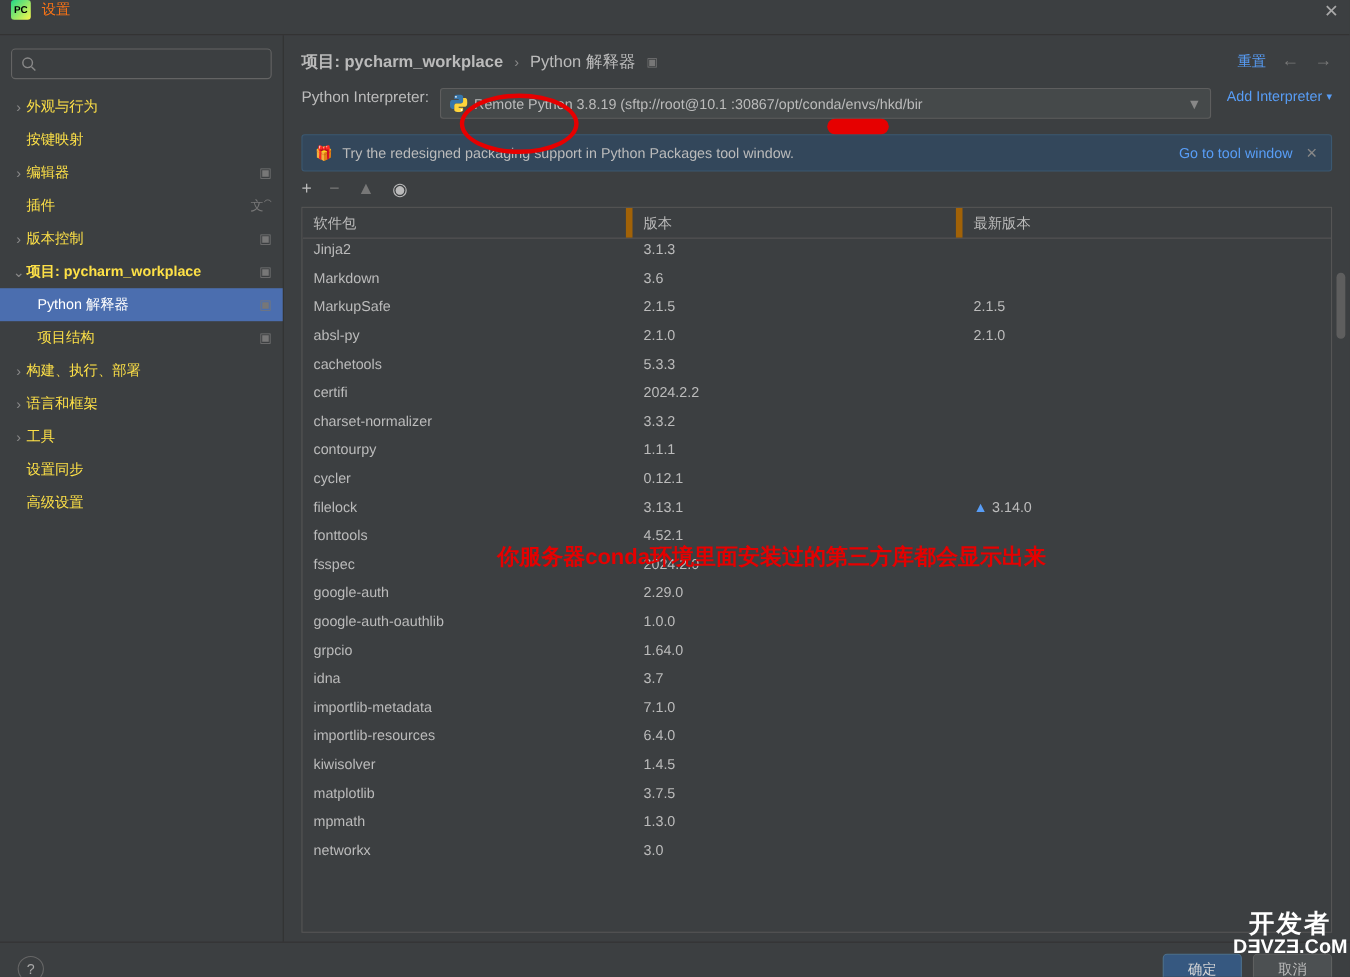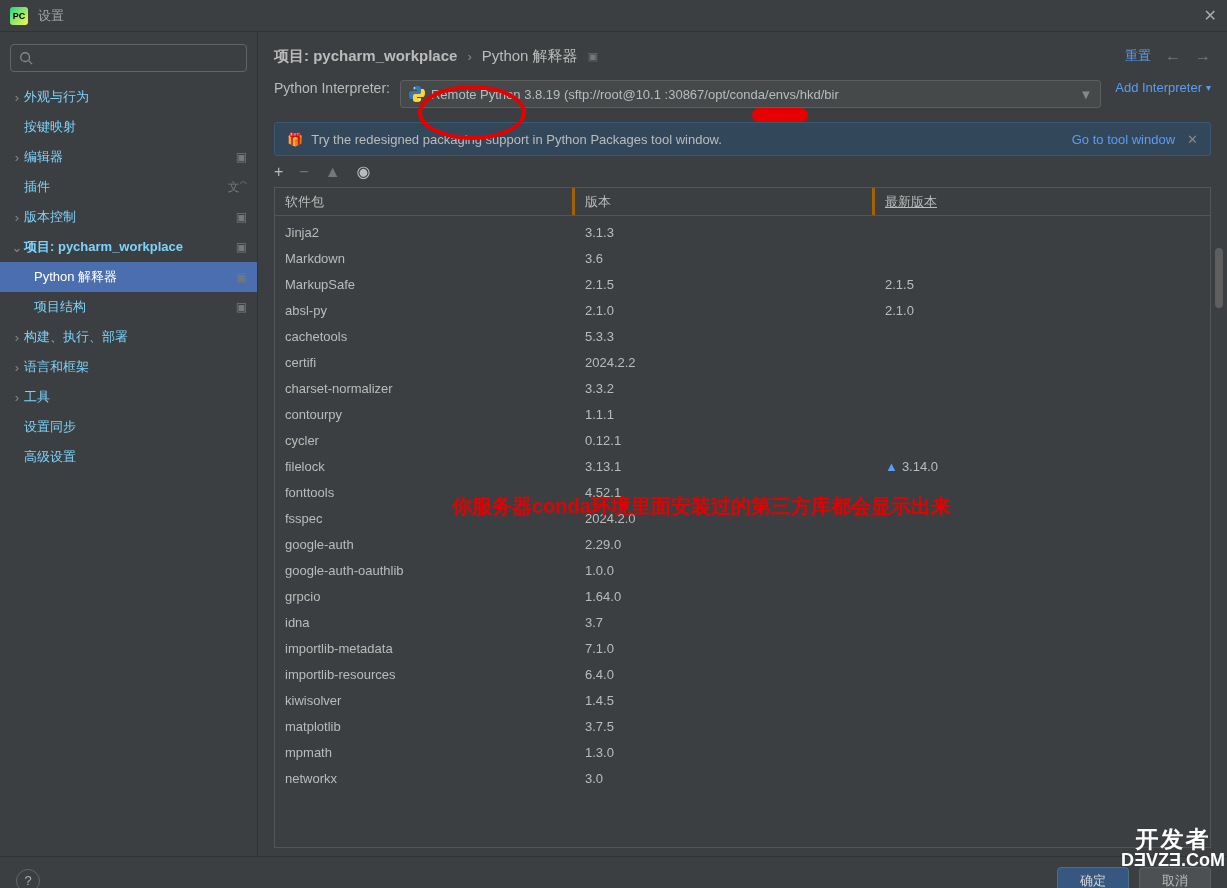--- a/index.html
+++ b/index.html
@@ -1,27 +1,27 @@
 <!DOCTYPE html>
 <html><head>
 <meta charset="utf-8">
 <style>
 *{box-sizing:border-box;margin:0;padding:0;font-family:"Microsoft YaHei","Segoe UI",sans-serif;}
 body{width:1227px;height:888px;background:#3c3f41;color:#bbbbbb;font-size:13px;overflow:hidden;position:relative;}
-.title-bar{height:32px;display:flex;align-items:center;padding:0 10px;background:#3c3f41;border-bottom:1px solid #323232;}
+.title-bar{height:32px;display:flex;padding:0 10px;background:#3c3f41;border-bottom:1px solid #323232;}
 .title-bar .app-icon{width:18px;height:18px;background:linear-gradient(135deg,#21d789 0%,#fcf84a 100%);border-radius:3px;display:flex;align-items:center;justify-content:center;font-size:9px;color:#000;font-weight:bold;}
-.title-bar .title{margin-left:10px;font-size:13px;color:#a3a3a3;}
+.title-bar .title{margin-left:10px;font-size:13px;color:#f97316;}
 .title-bar .close{margin-left:auto;color:#a9a9a9;font-size:16px;cursor:pointer;}
 .main{display:flex;height:824px;}
 .sidebar{width:258px;border-right:1px solid #323232;padding-top:8px;}
 .search-box{margin:4px 10px 10px 10px;height:28px;border:1px solid #646464;border-radius:4px;display:flex;align-items:center;padding:0 8px;}
 .search-box svg{width:14px;height:14px;}
 .tree-item{display:flex;align-items:center;padding:0 10px;height:30px;cursor:pointer;}
 .tree-item .chev{width:14px;text-align:center;color:#888;}
-.tree-item .label{flex:1;color:#7dd3fc;font-size:13px;}
+.tree-item .label{flex:1;color:#fde047;font-size:13px;}
 .tree-item.child{padding-left:34px;}
 .tree-item.selected{background:#4b6eaf;}
 .tree-item.selected .label{color:#fff;}
 .tree-item .end-icon{color:#777;font-size:12px;}
 .content{flex:1;display:flex;flex-direction:column;position:relative;}
 .breadcrumb{height:48px;display:flex;align-items:center;padding:0 16px;}
 .breadcrumb .crumb{font-size:15px;color:#bbb;}
 .breadcrumb .sep{margin:0 10px;color:#888;}
 .breadcrumb .reset{margin-left:auto;color:#589df6;font-size:13px;cursor:pointer;}
 .breadcrumb .arrow{color:#777;margin-left:14px;font-size:16px;}
@@ -36,27 +36,27 @@
 .add-interp .dd{margin-left:4px;font-size:10px;}
 .banner{margin:0 16px;height:34px;background:#33475b;border:1px solid #3b5871;display:flex;align-items:center;padding:0 12px;border-radius:3px;}
 .banner .gift{color:#589df6;margin-right:8px;}
 .banner .msg{color:#bbb;flex:1;font-size:13px;}
 .banner .link{color:#589df6;font-size:13px;cursor:pointer;margin-right:12px;}
 .banner .x{color:#888;cursor:pointer;}
 .toolbar{display:flex;align-items:center;padding:6px 16px;gap:16px;}
 .toolbar .tb{color:#bbb;font-size:16px;cursor:pointer;}
 .table-wrap{flex:1;margin:0 16px 8px 16px;border:1px solid #555;display:flex;flex-direction:column;overflow:hidden;}
 .table-header{display:flex;background:#3c3f41;border-bottom:1px solid #555;height:28px;}
-.th{padding:5px 10px;color:#bbb;font-size:13px;border-right:3px solid #a16207;}
-.th:last-child{border-right:none;text-decoration:underline;}
+.th{padding:5px 10px;color:#bbb;font-size:13px;border-right:6px solid #a16207;}
+.th:last-child{border-right:none;}
 .c1{width:300px;}
 .c2{width:300px;}
 .c3{flex:1;}
 .table-body{flex:1;overflow-y:auto;}
-.tr{display:flex;height:26px;align-items:flex-end;}
+.tr{display:flex;height:26px;align-items:flex-start;}
 .td{padding:2px 10px;color:#bbb;font-size:13px;}
 .td .upd{color:#589df6;margin-right:4px;}
 .scrollbar{position:absolute;right:2px;top:216px;bottom:50px;width:10px;background:transparent;}
 .scrollbar .thumb{width:8px;height:60px;background:#5e5e5e;border-radius:4px;position:absolute;top:0;}
 .footer{height:48px;border-top:1px solid #323232;display:flex;align-items:center;padding:0 16px;}
 .footer .help{width:24px;height:24px;border:1px solid #666;border-radius:12px;display:flex;align-items:center;justify-content:center;color:#aaa;font-size:13px;cursor:pointer;}
 .footer .btns{margin-left:auto;display:flex;gap:10px;}
 .footer .btn{height:28px;padding:0 22px;border-radius:4px;display:flex;align-items:center;font-size:13px;cursor:pointer;}
 .footer .btn.primary{background:#365880;border:1px solid #4c708c;color:#d6d6d6;}
 .footer .btn.secondary{background:#4c5052;border:1px solid #5e6060;color:#bbb;}

